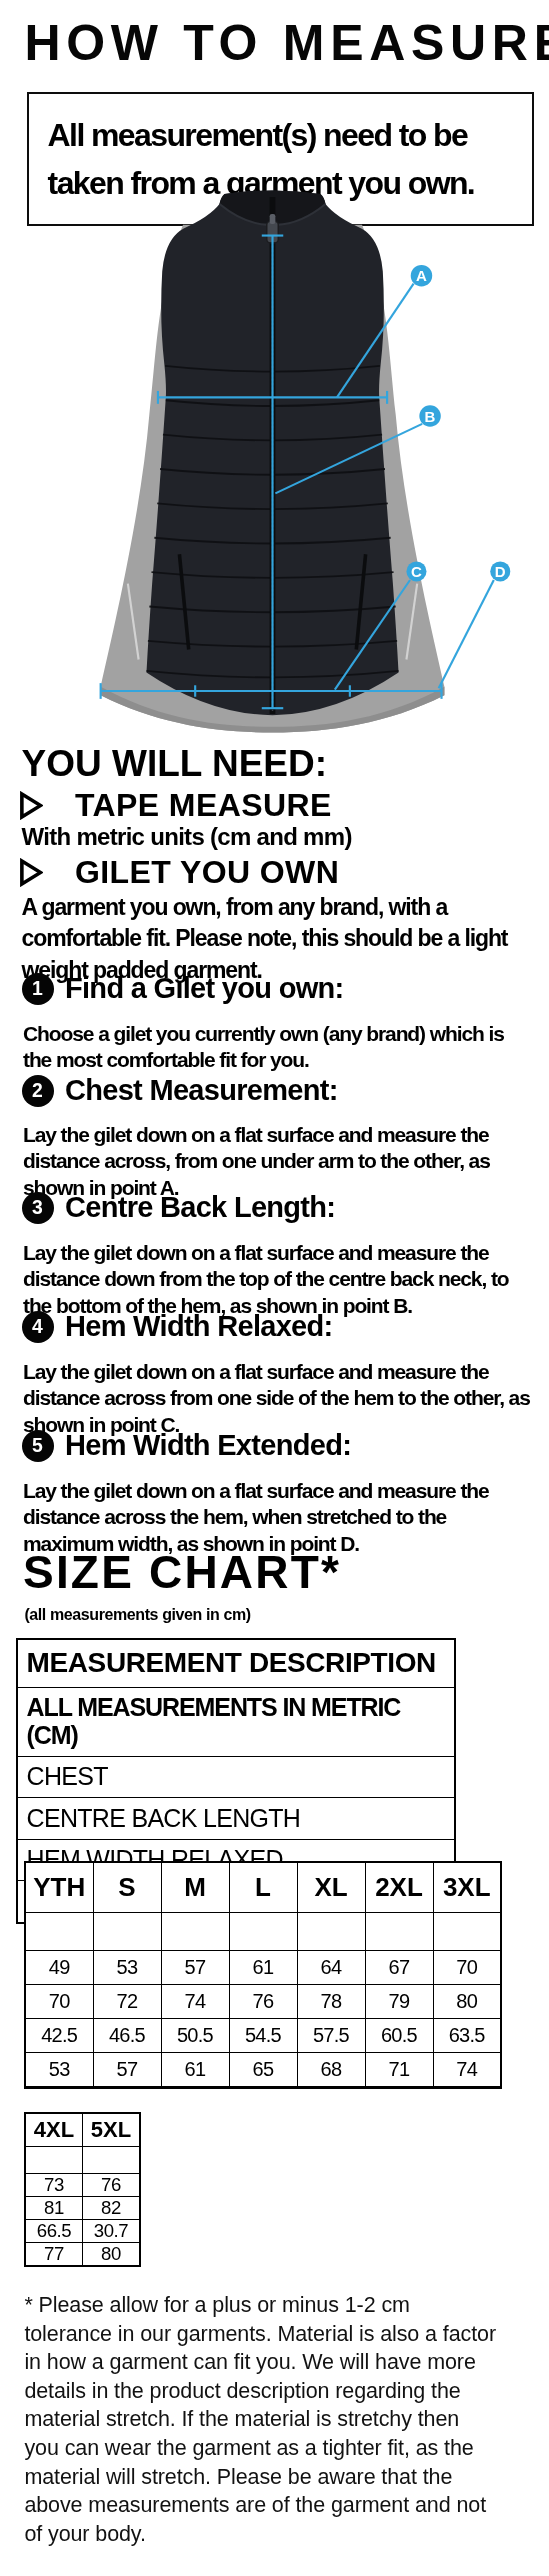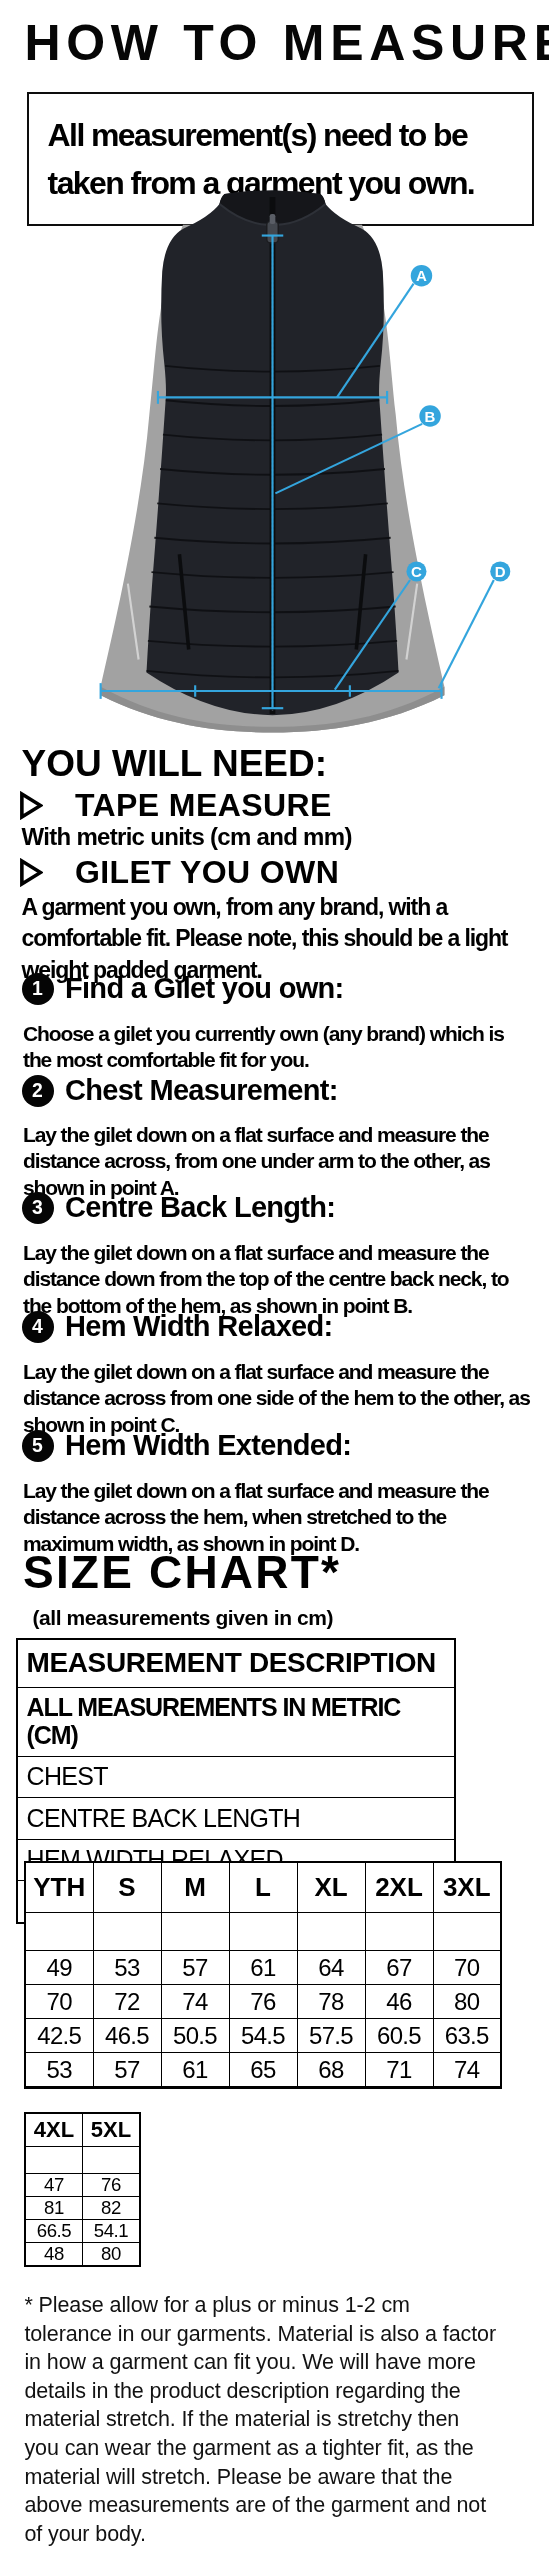--- a/index.html
+++ b/index.html
@@ -31,32 +31,32 @@
   .step-head{display:flex;align-items:center;gap:11.5px;left:21.5px;}
   .step-num{
     width:32px;height:32px;border-radius:50%;background:#050505;color:#fff;
     display:flex;align-items:center;justify-content:center;
     font-size:19.4px;font-weight:700;flex:0 0 auto;
   }
   .step-title{font-size:29px;font-weight:700;letter-spacing:-0.7px;white-space:nowrap;}
   .step-desc{left:23px;width:512px;font-size:21px;font-weight:700;letter-spacing:-1.1px;line-height:1.25;}
   
   .sc-h{left:23px;top:1545px;font-size:46px;font-weight:700;letter-spacing:2.2px;}
-  .sc-sub{left:24.4px;top:1606px;font-size:21px;font-weight:700;letter-spacing:-0.4px;margin-left:8px;}
+  .sc-sub{left:24.4px;top:1606px;font-size:16px;font-weight:700;letter-spacing:-0.4px;}
   .desc-table{
     left:16px;top:1638px;width:440px;box-sizing:border-box;border:2.2px solid #000;
   }
   .desc-table .drow{border-top:1.4px solid #000;padding:6.5px 2.9px 6.5px 8.6px;font-size:25px;letter-spacing:-0.7px;line-height:1.1;}
   .desc-table .drow.header{border-top:none;font-size:28px;font-weight:700;padding:8px 2.9px 8px 8.6px;letter-spacing:-0.4px;}
   .desc-table .drow.metric{font-weight:700;letter-spacing:-1.1px;}
   table.sizes{border-collapse:collapse;table-layout:fixed;background:#fff;}
   table.sizes td,table.sizes th{border:1.4px solid #000;text-align:center;vertical-align:middle;padding:0;}
   .main-sizes{left:24px;top:1861px;width:478px;border:2.2px solid #000;border-bottom:3.6px solid #000;}
   .main-sizes th{height:49px;font-size:26px;font-weight:700;}
-  .main-sizes td{height:33px;font-size:24px;letter-spacing:-0.7px;margin-top:24px;}
+  .main-sizes td{height:33px;font-size:20px;letter-spacing:-0.7px;margin-top:24px;}
   .main-sizes tr.empty td{height:37px;}
   .extra-sizes{left:24px;top:2112px;width:117px;border:2.2px solid #000;}
   .extra-sizes th{height:32px;font-size:22px;font-weight:700;}
   .extra-sizes td{height:19.4px;font-size:18.6px;letter-spacing:-0.4px;}
   .extra-sizes tr.empty td{height:26px;}
   
   .footnote{
     left:24.4px;top:2291px;width:472px;font-size:21.5px;font-weight:400;
     letter-spacing:-0.1px;line-height:1.33;color:#121212;
   }
@@ -233,21 +233,21 @@
     <td>64</td>
     <td>67</td>
     <td>70</td>
   </tr>
   <tr>
     <td>70</td>
     <td>72</td>
     <td>74</td>
     <td>76</td>
     <td>78</td>
-    <td>46</td>
+    <td>79</td>
     <td>80</td>
   </tr>
   <tr>
     <td>42.5</td>
     <td>46.5</td>
     <td>50.5</td>
     <td>54.5</td>
     <td>57.5</td>
     <td>60.5</td>
     <td>63.5</td>
@@ -268,32 +268,32 @@
   <tbody>
       <tr>
     <th>4XL</th>
     <th>5XL</th>
   </tr>
   <tr class="empty">
     <td></td>
         <td></td>
   </tr>
   <tr>
-    <td>47</td>
+    <td>73</td>
     <td>76</td>
   </tr>
   <tr>
     <td>81</td>
     <td>82</td>
   </tr>
   <tr>
     <td>66.5</td>
-    <td>54.1</td>
-  </tr>
-  <tr>
-    <td>48</td>
+    <td>30.7</td>
+  </tr>
+  <tr>
+    <td>77</td>
     <td>80</td>
   </tr>
 </tbody>
   </table>
 
 <div class="abs footnote">* Please allow for a plus or minus 1-2 cm tolerance in our garments. Material is also a factor in how a garment can fit you. We will have more details in the product description regarding the material stretch. If the material is stretchy then you can wear the garment as a tighter fit, as the material will stretch.  Please be aware that the above measurements are of the garment and not of your body.</div>
 
 
 </body></html>

